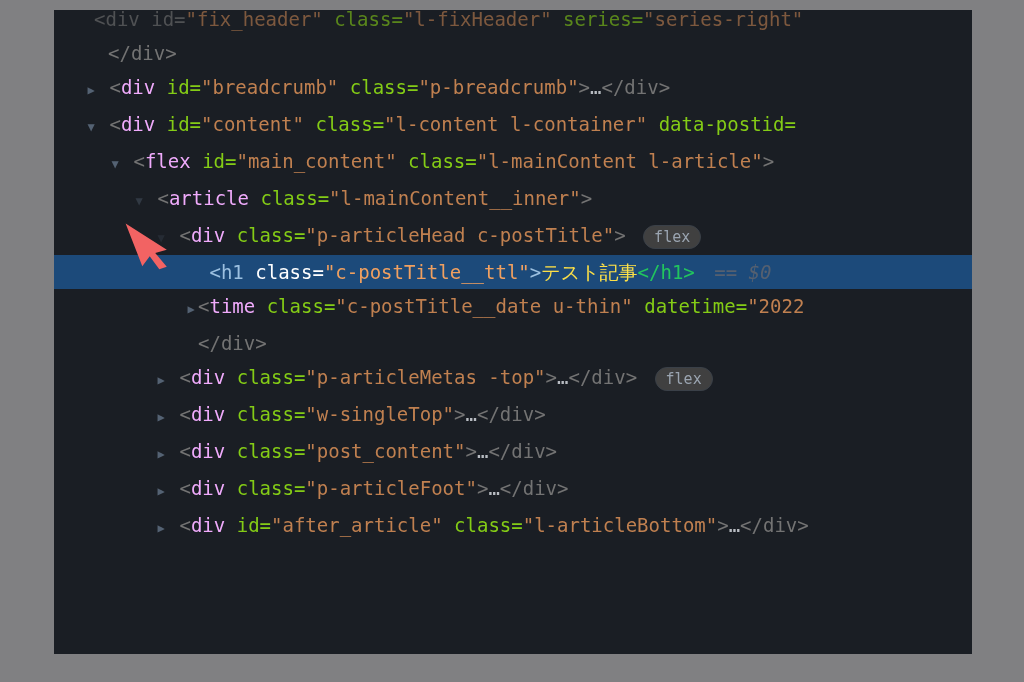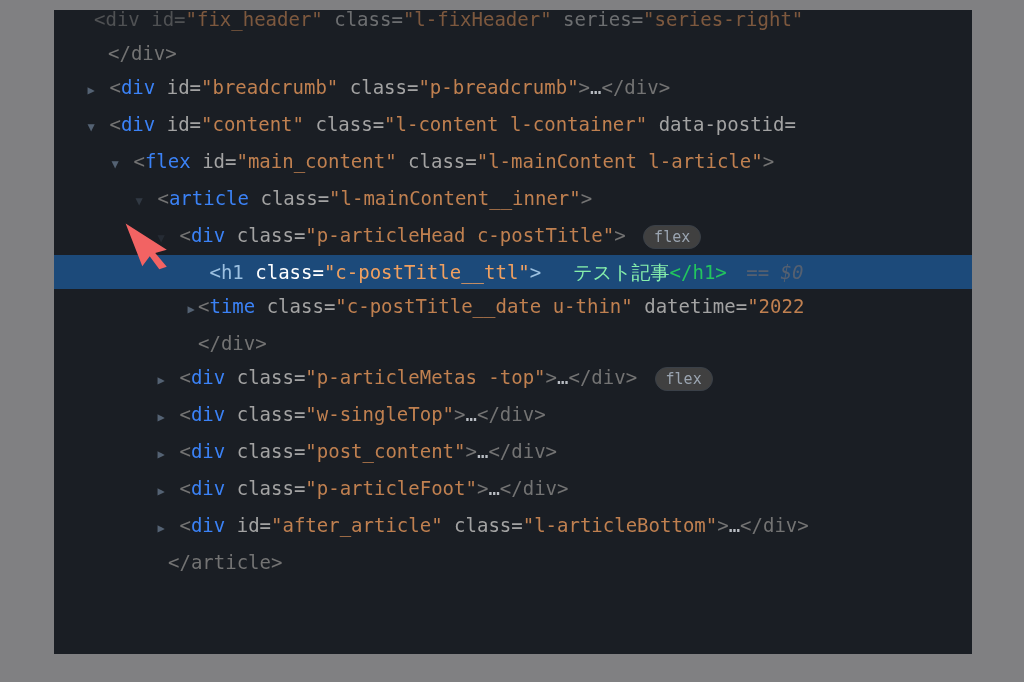--- a/index.html
+++ b/index.html
@@ -33,31 +33,31 @@
       width: 14px;
       text-align: center;
       font-size: 12px;
       cursor: pointer;
     }
     .arrow-spacer {
       display: inline-block;
       width: 14px;
     }
     .tag { color: #737373; }
-    .tagname { color: #3b82f6; }
-    .attr { color: #a3a3a3; }
+    .tagname { color: #f0abfc; }
+    .attr { color: #84cc16; }
     .val { color: #c08050; }
     .text { color: #b8bcc2; }
     .highlight-line {
       background: #1c4a7a;
       display: block;
     }
     .sel-attr { color: #ffffff; }
     .sel-val { color: #f0a060; }
-    .sel-text { color: #86efac; margin-left: 32px; }
+    .sel-text { color: #fde047; }
     .eq0 { color: #556070; margin-left: 8px; }
     .eq0 .dollar { font-style: italic; }
     .pill {
       display: inline-block;
       background: #404040;
       color: #9aa4b0;
       border: 1px solid #3a4048;
       border-radius: 12px;
       padding: 0 10px;
       font-size: 15px;
@@ -173,23 +173,20 @@
     <span class="attr"> <span>class</span>=</span><span class="val">"p-articleFoot"</span><span class="tag">&gt;</span><span class="text">…</span><span class="tag">&lt;/div&gt;</span>
   </div>
 
   <div class="line i5">
     <span class="arrow">▶</span>
     <span class="tag">&lt;</span><span class="tagname">div</span>
     <span class="attr"> <span>id</span>=</span><span class="val">"after_article"</span>
     <span class="attr"> <span>class</span>=</span><span class="val">"l-articleBottom"</span><span class="tag">&gt;</span><span class="text">…</span><span class="tag">&lt;/div&gt;</span>
   </div>
 
-  <div class="line i5">
-    <span class="arrow-spacer"></span><span class="tag">&lt;/article&gt;</span>
-  </div>
 
 </div>
 
 <div class="pointer">
   <svg viewBox="0 0 100 100">
     <path d="M 20 15 L 80 70 L 60 72 L 75 98 L 62 100 L 50 76 L 35 90 Z" fill="#f26363" transform="rotate(-10 50 50)"></path>
   </svg>
 </div>
 
 </body></html>

